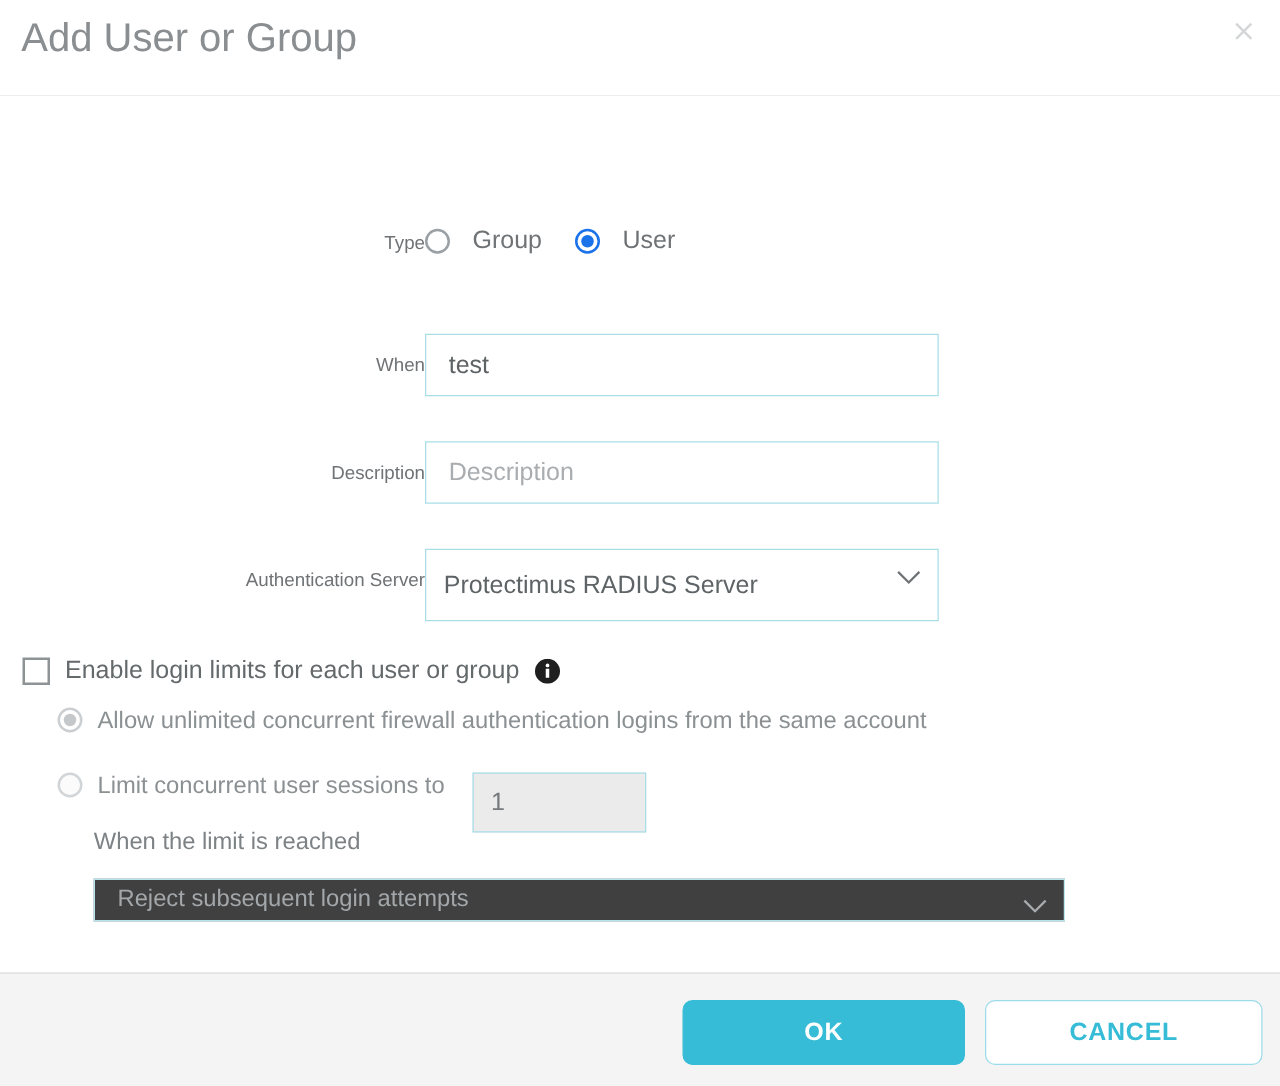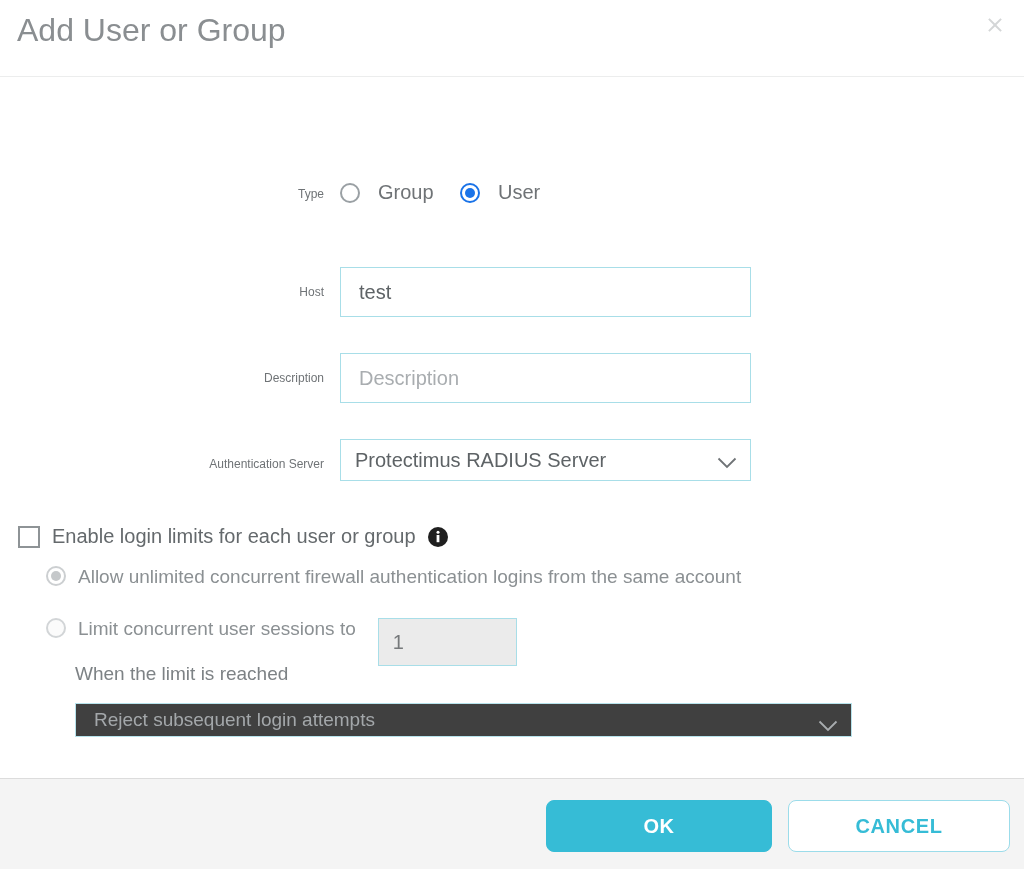--- a/index.html
+++ b/index.html
@@ -67,23 +67,22 @@
   .field-row {
     position: absolute;
     left: 0;
     width: 1024px;
     display: flex;
     align-items: center;
   }
   .field-label {
     width: 340px;
     text-align: right;
-    padding-right: 16px;
-    box-sizing: border-box;
-    font-size: 12px;
+    box-sizing: border-box;
+    font-size: 15px;
     color: #6f7376;
     white-space: nowrap;
   }
   .field-control {
     flex: 0 0 auto;
   }
 
   
   .radio-opt {
     display: inline-flex;
@@ -152,21 +151,21 @@
   .txt-input::placeholder { color: #a9adb0; }
 
   
   .sel-wrap {
     position: relative;
     width: 411px;
     height: 50px;
   }
   .sel-box {
     width: 411px;
-    height: 42px;
+    height: 58px;
     box-sizing: border-box;
     border: 1px solid #a8dee8;
     background: #ffffff;
     font-size: 20px;
     color: #5e6366;
     display: flex;
     align-items: center;
     padding: 5px 14px;
     cursor: pointer;
   }
@@ -322,21 +321,21 @@
           <span>Group</span>
         </span>
         <span class="radio-opt">
           <span class="rd checked-blue"></span>
           <span>User</span>
         </span>
       </div>
     </div>
 
     <div class="field-row" style="top:190px;">
-      <div class="field-label">Host</div>
+      <div class="field-label">When</div>
       <div class="field-control">
         <input class="txt-input" type="text" value="test" style="">
       </div>
     </div>
 
     <div class="field-row" style="top:276px;">
       <div class="field-label">Description</div>
       <div class="field-control">
         <input class="txt-input" type="text" placeholder="Description" style="">
       </div>

